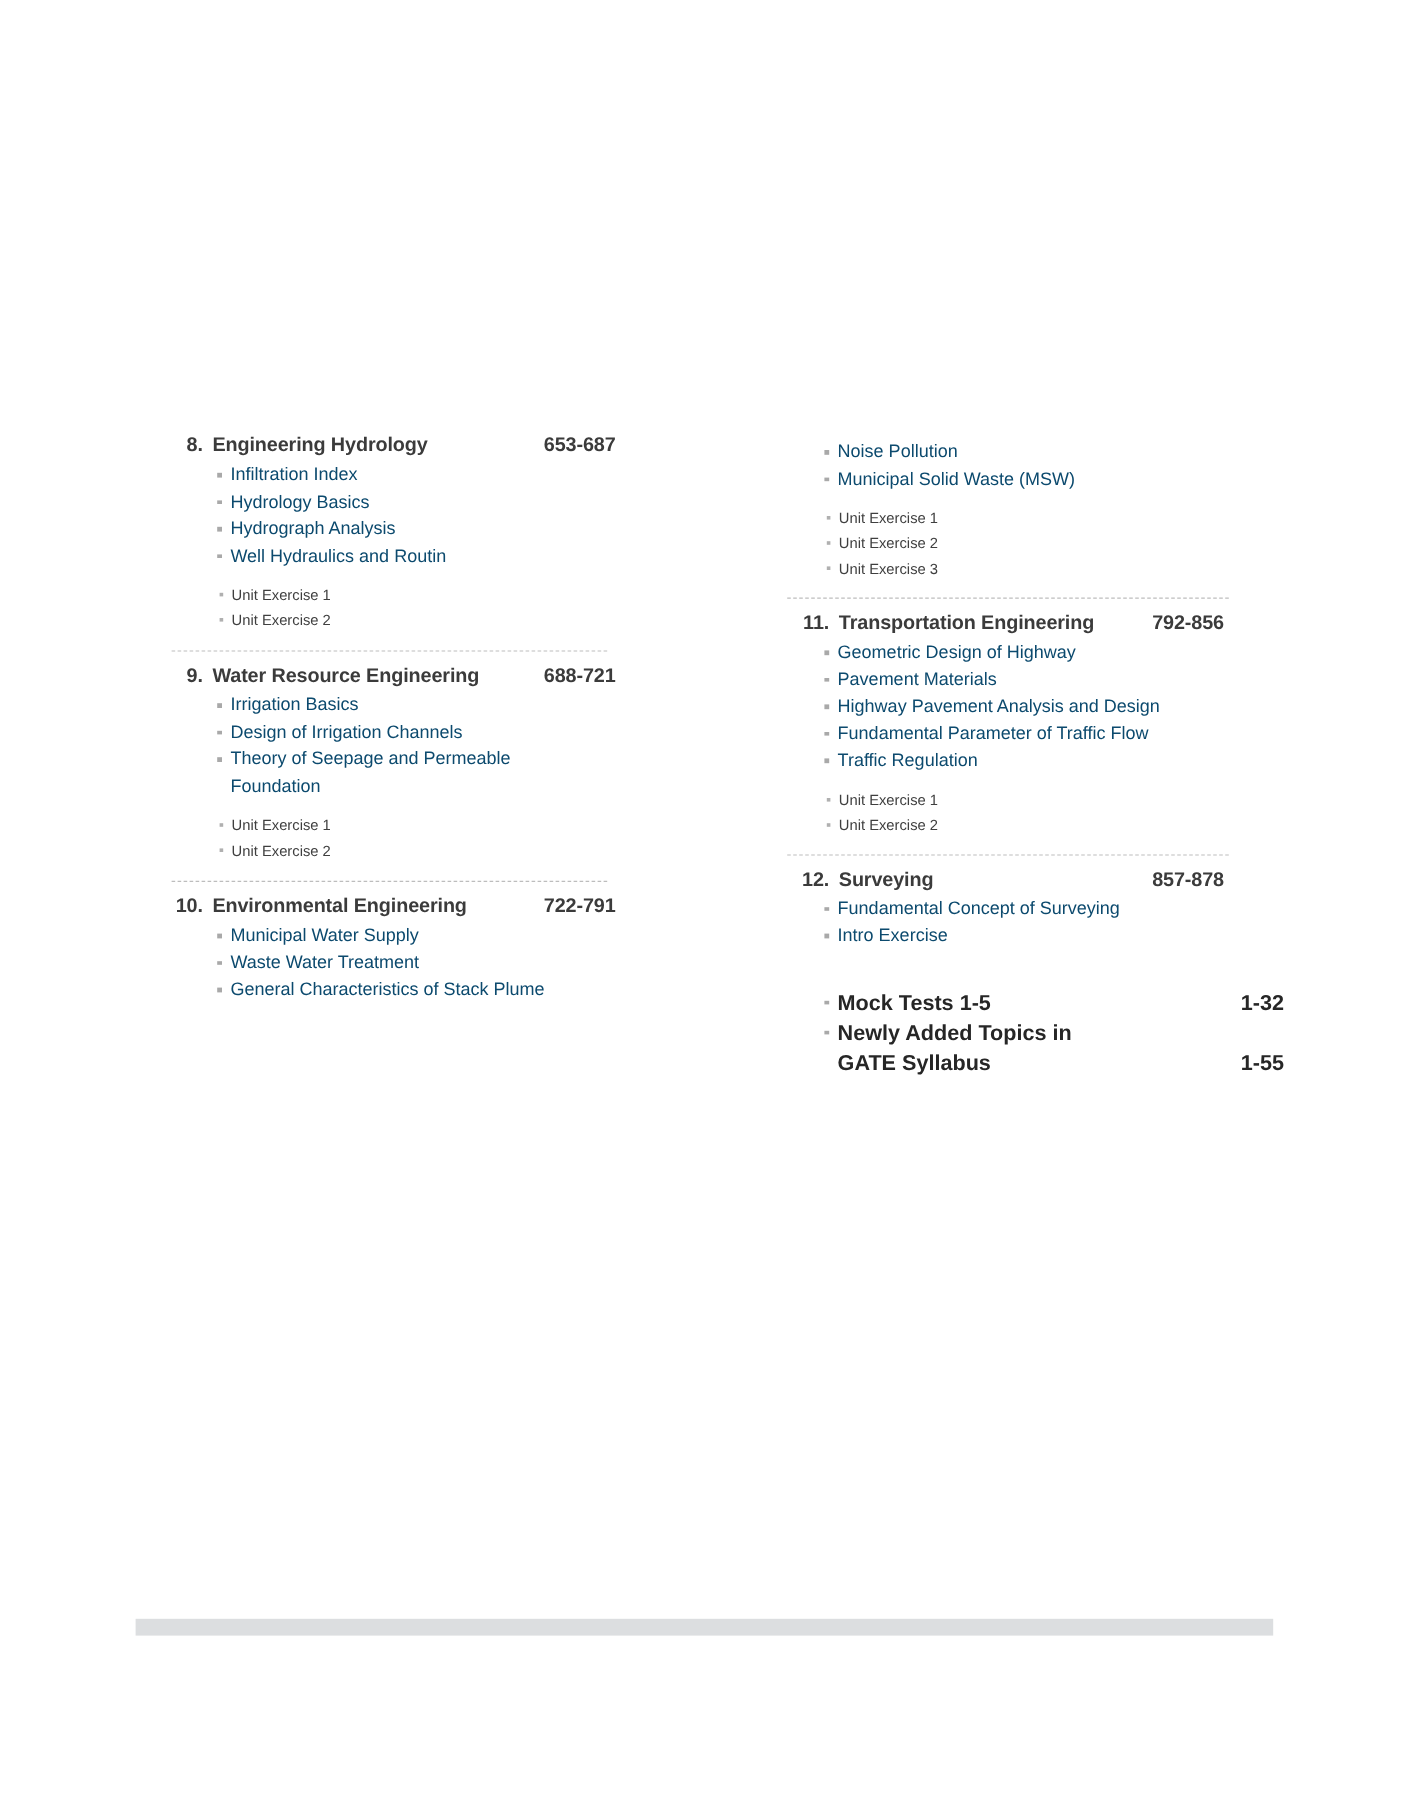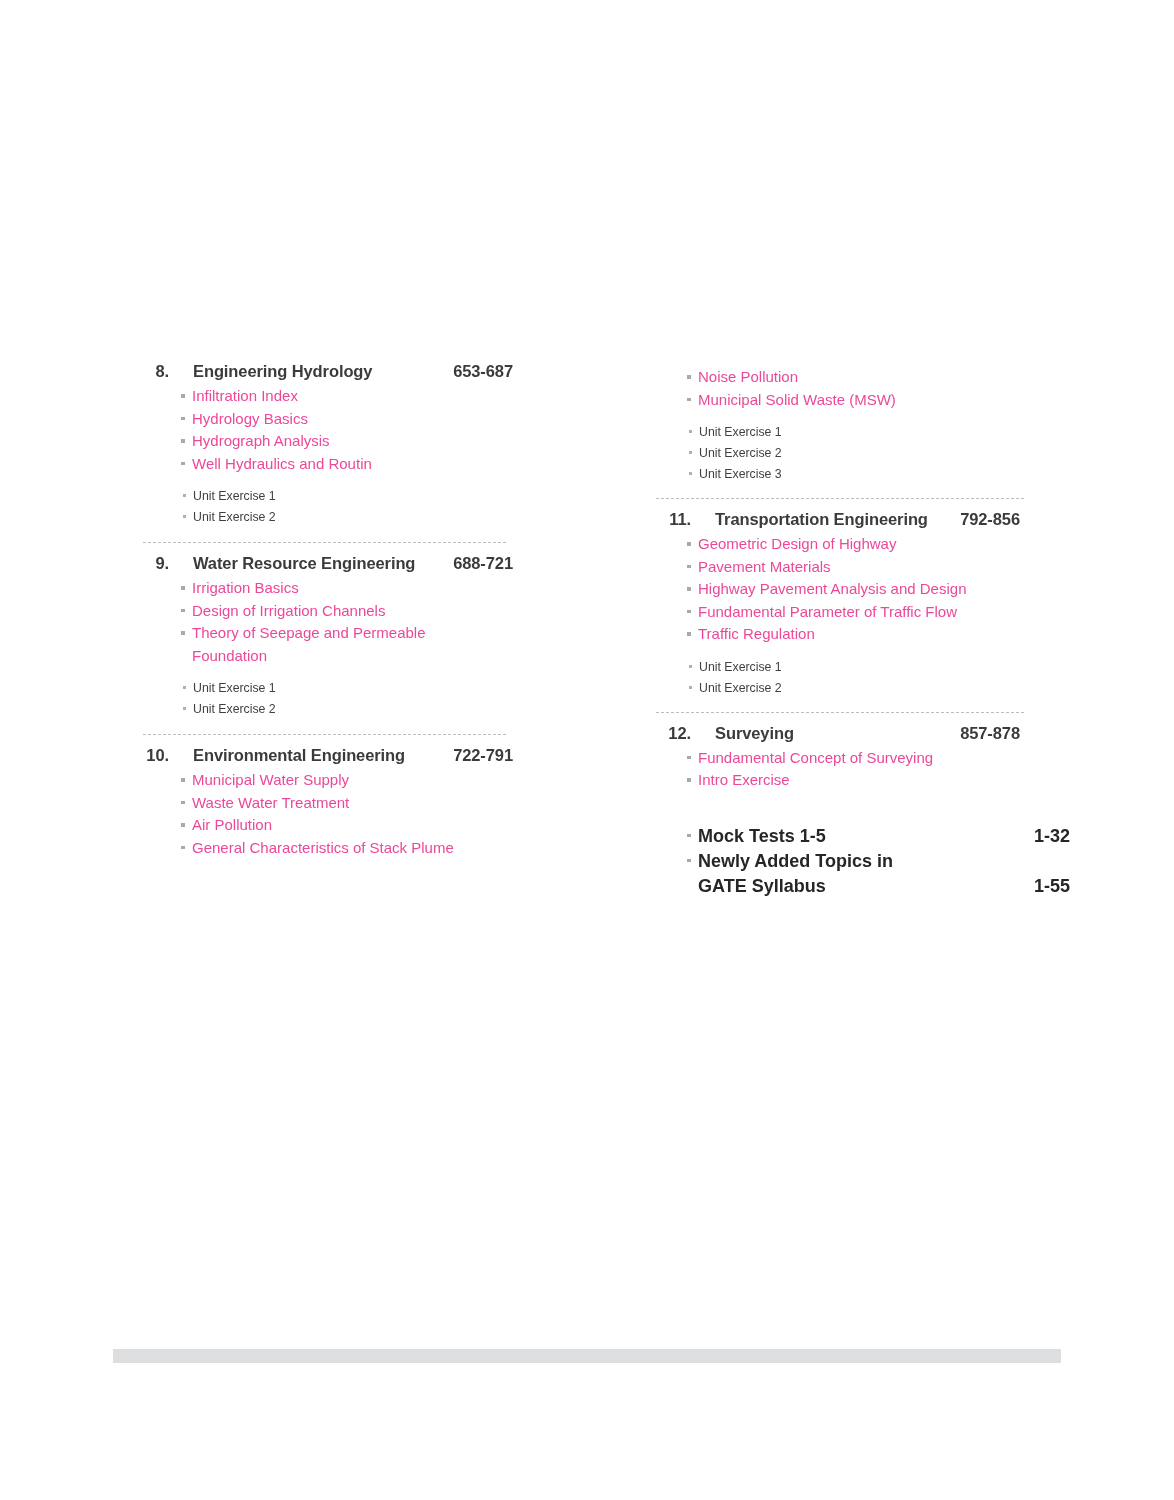--- a/index.html
+++ b/index.html
@@ -46,21 +46,21 @@
     letter-spacing: -0.1px;
     white-space: nowrap;
   }
   .sec-num {
     display: inline-block;
     min-width: 26px;
     text-align: right;
     font-weight: bold;
   }
   .sec-title {
-    margin-left: 24px;
+    margin-left: 8px;
     font-weight: bold;
     text-align: center;
   }
   .sec-pages {
     margin-left: auto;
     font-weight: bold;
     padding-left: 18px;
   }
   .col-left .section-head  { width: 370px; }
   .col-right .section-head { width: 372px; }
@@ -70,21 +70,21 @@
 
   
   ul.topics {
     list-style: none;
     margin: 4px 0 0 0;
     padding: 0;
   }
   ul.topics li {
     position: relative;
     font-size: 15px;
-    color: #ec4899;
+    color: #0c4a6e;
     line-height: 22.5px;
     padding-left: 49px;
     white-space: pre-line;
   }
   ul.topics li::before {
     content: "";
     position: absolute;
     left: 38px;
     top: 9px;
     width: 3.5px;
@@ -214,21 +214,20 @@
       <hr class="sep sep-left">
 
       <div class="section-head">
         <span class="sec-num">10.</span>
         <span class="sec-title">Environmental Engineering</span>
         <span class="sec-pages">722-791</span>
       </div>
       <ul class="topics">
         <li>Municipal Water Supply</li>
         <li>Waste Water Treatment</li>
-        <li>Air Pollution</li>
         <li>General Characteristics of Stack Plume</li>
       </ul>
 
     </div>
 
     <div class="col col-right">
 
       <ul class="topics">
         <li>Noise Pollution</li>
         <li>Municipal Solid Waste (MSW)</li>

